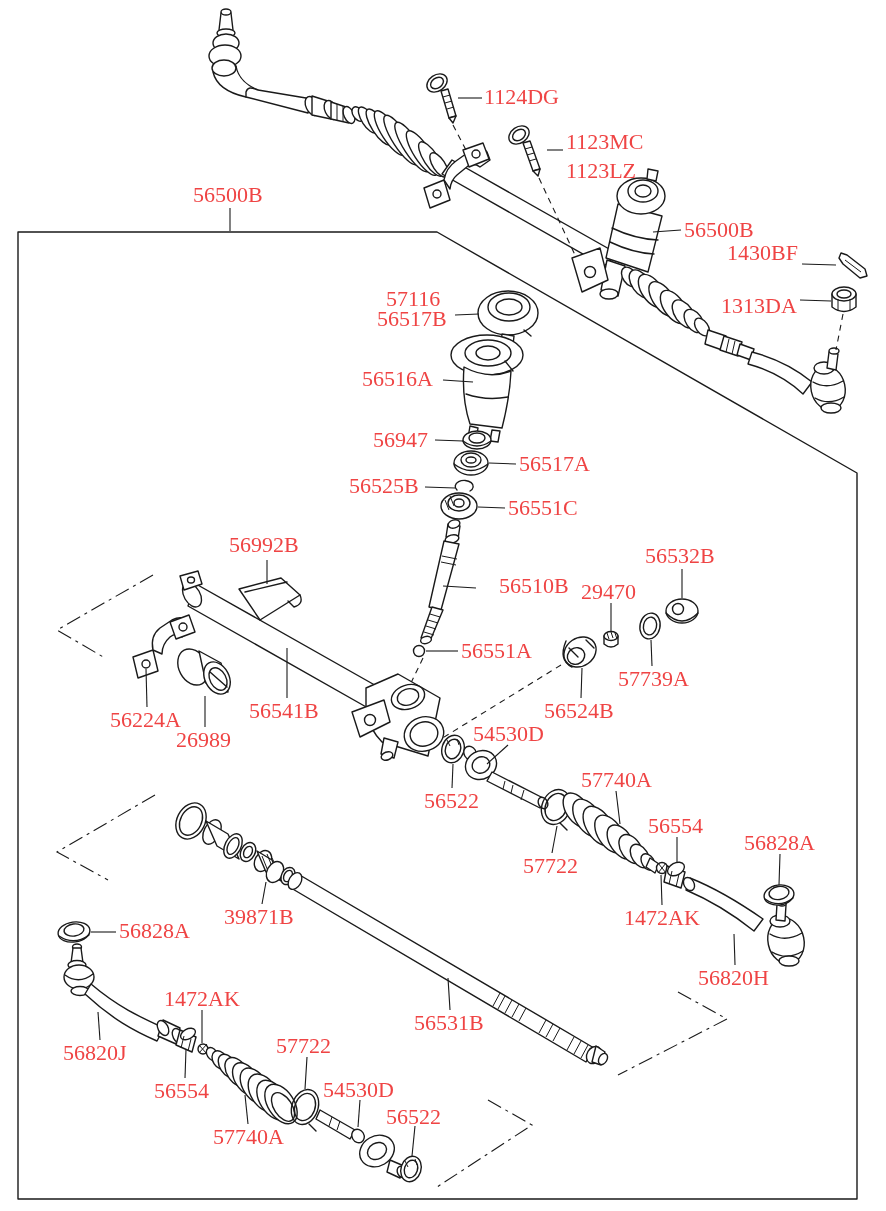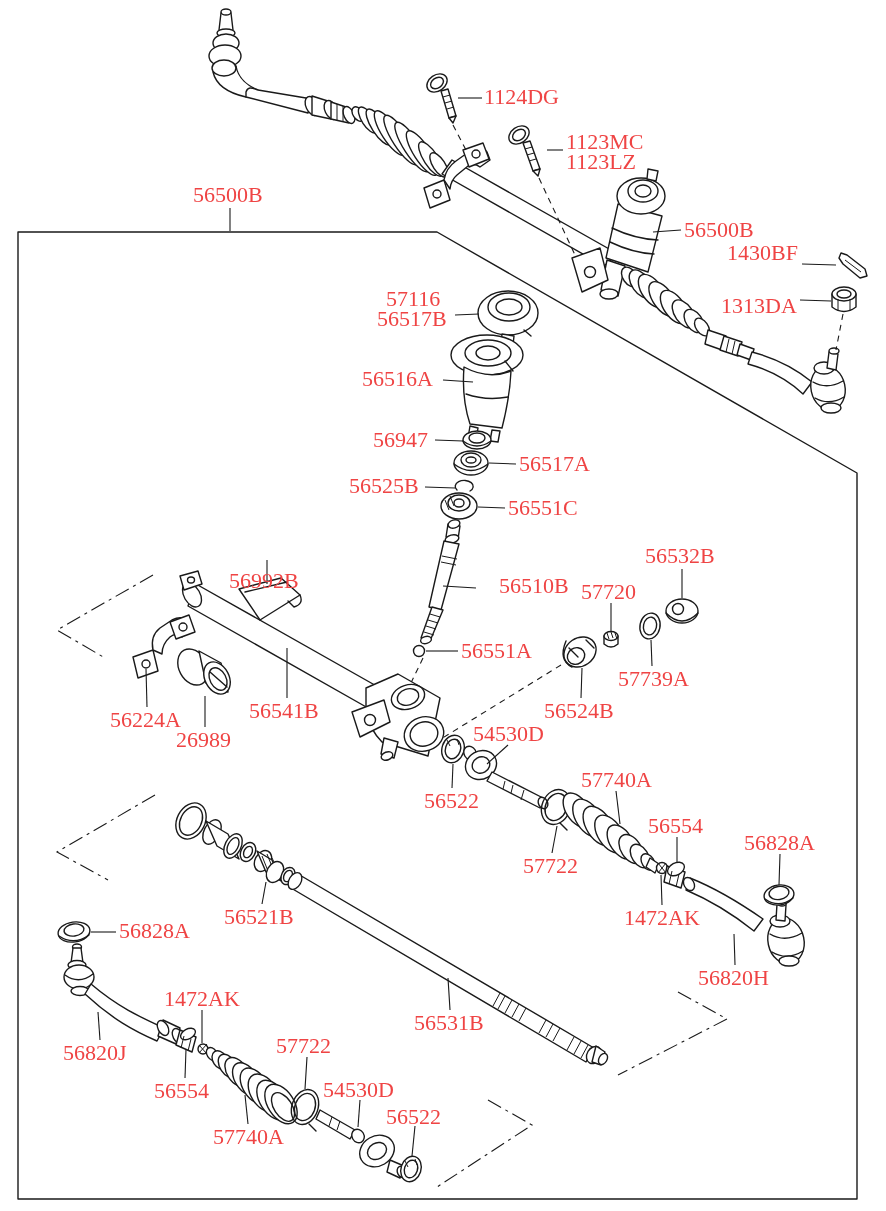--- a/index.html
+++ b/index.html
@@ -385,51 +385,51 @@
     <path class="ld" d="M248,1124 L245,1095"></path>
     <path class="ld" d="M307,1057 L305,1089"></path>
     <path class="ld" d="M360,1100 L358,1127"></path>
     <path class="ld" d="M415,1126 L412,1156"></path>
     <path class="ld" d="M450,1010 L448,978"></path>
   </g>
 </svg>
 
 <div class="lbl" style="left:484px;top:86px">1124DG</div>
 <div class="lbl" style="left:566px;top:131px">1123MC</div>
-<div class="lbl" style="left:566px;top:151px">1123LZ</div>
+<div class="lbl" style="left:566px;top:160px">1123LZ</div>
 <div class="lbl" style="left:193px;top:184px">56500B</div>
 <div class="lbl" style="left:684px;top:219px">56500B</div>
 <div class="lbl" style="left:727px;top:242px">1430BF</div>
 <div class="lbl" style="left:721px;top:295px">1313DA</div>
 <div class="lbl" style="left:386px;top:288px">57116</div>
 <div class="lbl" style="left:377px;top:308px">56517B</div>
 <div class="lbl" style="left:362px;top:368px">56516A</div>
 <div class="lbl" style="left:373px;top:429px">56947</div>
 <div class="lbl" style="left:519px;top:453px">56517A</div>
 <div class="lbl" style="left:349px;top:475px">56525B</div>
 <div class="lbl" style="left:508px;top:497px">56551C</div>
-<div class="lbl" style="left:229px;top:570px">56992B</div>
+<div class="lbl" style="left:229px;top:534px">56992B</div>
 <div class="lbl" style="left:645px;top:545px">56532B</div>
 <div class="lbl" style="left:499px;top:575px">56510B</div>
-<div class="lbl" style="left:581px;top:581px">57720</div>
+<div class="lbl" style="left:581px;top:581px">29470</div>
 <div class="lbl" style="left:461px;top:640px">56551A</div>
 <div class="lbl" style="left:618px;top:668px">57739A</div>
 <div class="lbl" style="left:544px;top:700px">56524B</div>
 <div class="lbl" style="left:110px;top:709px">56224A</div>
 <div class="lbl" style="left:176px;top:729px">26989</div>
 <div class="lbl" style="left:249px;top:700px">56541B</div>
 <div class="lbl" style="left:473px;top:723px">54530D</div>
 <div class="lbl" style="left:424px;top:790px">56522</div>
 <div class="lbl" style="left:581px;top:769px">57740A</div>
 <div class="lbl" style="left:648px;top:815px">56554</div>
 <div class="lbl" style="left:523px;top:855px">57722</div>
 <div class="lbl" style="left:744px;top:832px">56828A</div>
 <div class="lbl" style="left:624px;top:907px">1472AK</div>
 <div class="lbl" style="left:698px;top:967px">56820H</div>
-<div class="lbl" style="left:224px;top:906px">56521B</div>
+<div class="lbl" style="left:224px;top:906px">39871B</div>
 <div class="lbl" style="left:119px;top:920px">56828A</div>
 <div class="lbl" style="left:164px;top:988px">1472AK</div>
 <div class="lbl" style="left:63px;top:1042px">56820J</div>
 <div class="lbl" style="left:154px;top:1080px">56554</div>
 <div class="lbl" style="left:276px;top:1035px">57722</div>
 <div class="lbl" style="left:213px;top:1126px">57740A</div>
 <div class="lbl" style="left:323px;top:1079px">54530D</div>
 <div class="lbl" style="left:386px;top:1106px">56522</div>
 <div class="lbl" style="left:414px;top:1012px">56531B</div>
 

